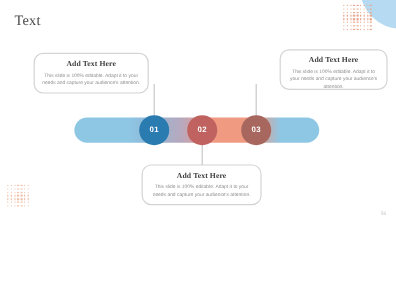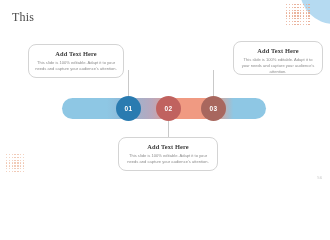--- a/index.html
+++ b/index.html
@@ -266,21 +266,21 @@
     <i style="left: 16.8px; top: 14px;"></i>
     <i style="left: 0px; top: 16.8px;"></i>
     <i style="left: 2.8px; top: 16.8px;"></i>
     <i style="left: 5.6px; top: 16.8px;"></i>
     <i style="left: 8.4px; top: 16.8px;"></i>
     <i style="left: 11.2px; top: 16.8px;"></i>
     <i style="left: 14px; top: 16.8px;"></i>
     <i style="left: 16.8px; top: 16.8px;"></i>
   </div>
 
-<div class="title">This</div>
+<div class="title">Text</div>
 
 <div class="conn conn-v c1a"></div>
 <div class="conn conn-v c3a"></div>
 <div class="conn conn-v c2a"></div>
 
 <div class="capsule"></div>
 
 <div class="node node-1">
   <span>01</span>
 </div>

